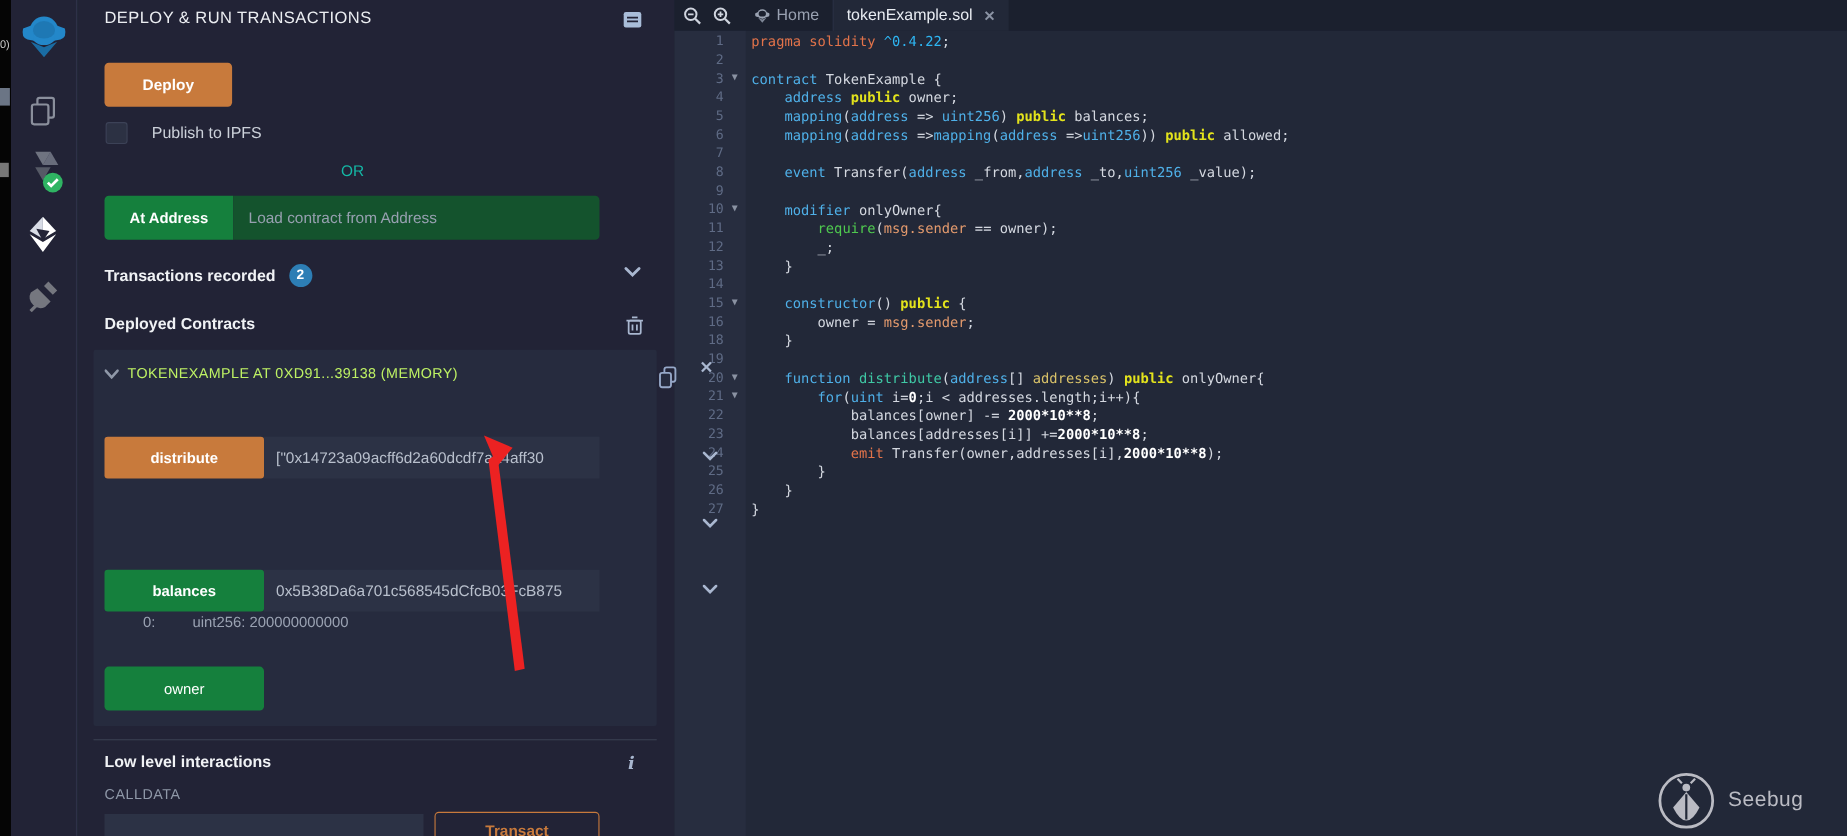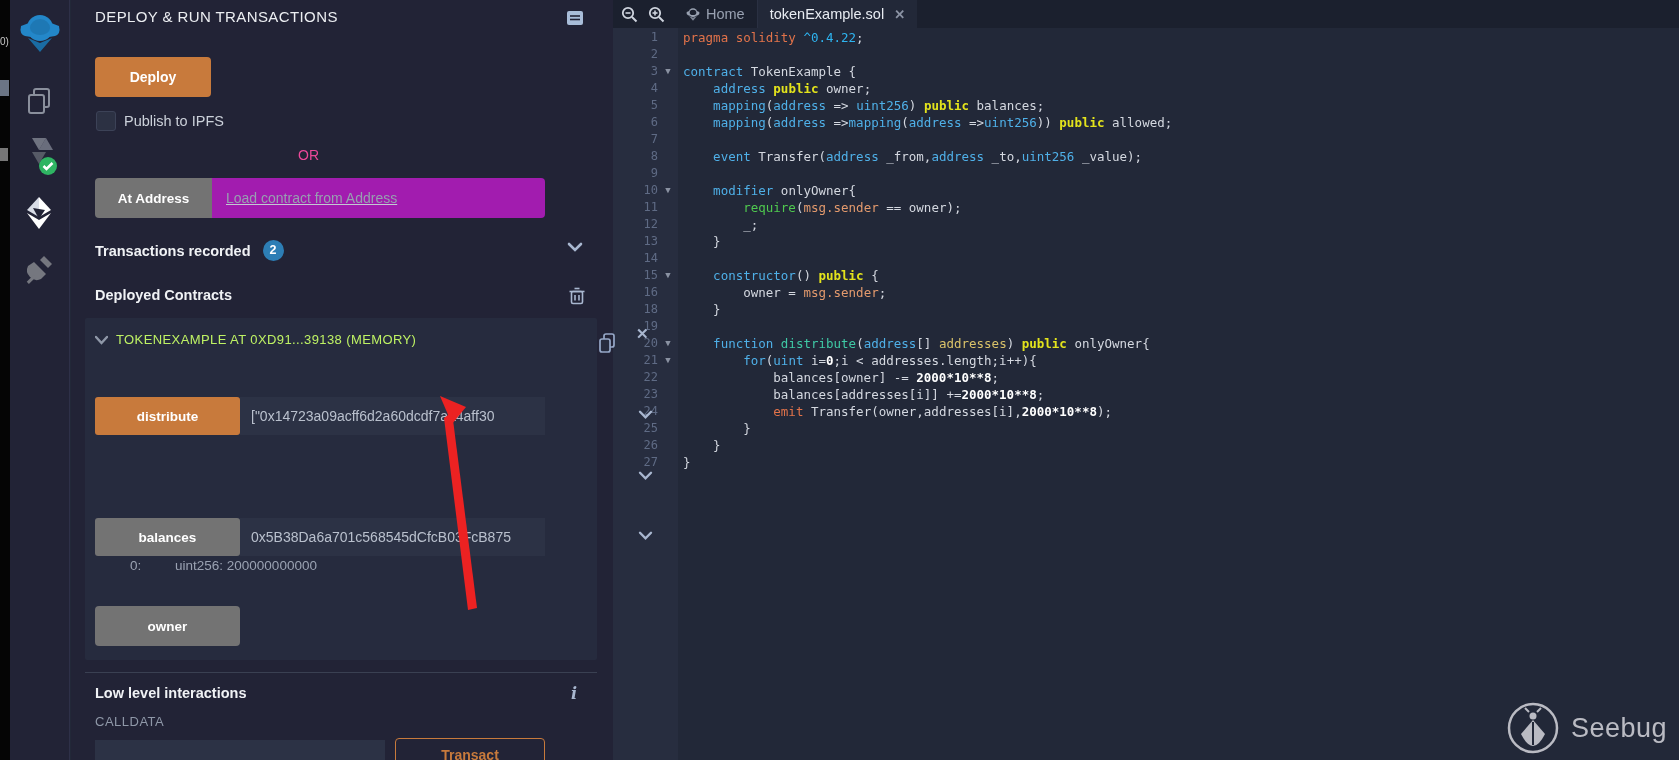--- a/index.html
+++ b/index.html
@@ -14,49 +14,49 @@
   
   #iconbar { position:absolute; left:10px; top:0; width:60px; height:760px; background:#222336;
              border-right:1px solid #2e3048; z-index:4; }
   .ib-item { position:absolute; left:0; width:60px; display:flex; justify-content:center; }
 
   
   #panel { position:absolute; left:71px; top:0; width:542px; height:760px; background:#222336; z-index:3; }
   .panel-title { position:absolute; left:24px; top:8px; font-size:15px; letter-spacing:.4px; color:#eceef2; font-weight:500; }
   .btn { border:none; border-radius:4px; color:#fff; cursor:pointer; font-family:"Liberation Sans",sans-serif; }
   .btn-orange { background:#c87a3c; }
-  .btn-steel  { background:#737373; }
+  .btn-steel  { background:#15803d; }
   #deploy-btn { position:absolute; left:24px; top:57px; width:116px; height:40px; font-size:14px; font-weight:bold; }
   #ipfs-check { position:absolute; left:25px; top:111px; width:20px; height:20px; background:#2c3143;
                 border:1px solid #3c4257; border-radius:3px; }
-  #ipfs-label { position:absolute; left:53px; top:113px; font-size:14.5px; color:#ccd1da; }
-  #or-div { position:absolute; left:0; top:147px; width:475px; text-align:center; font-size:14px; color:#ec4899; }
+  #ipfs-label { position:absolute; left:67px; top:113px; font-size:14.5px; color:#ccd1da; }
+  #or-div { position:absolute; left:12px; top:147px; width:475px; text-align:center; font-size:14px; color:#14b8a6; }
   #ataddr-btn { position:absolute; left:24px; top:178px; width:117px; height:40px; border-radius:4px 0 0 4px;
                 font-size:13.5px; font-weight:bold; }
-  #ataddr-input { position:absolute; left:141px; top:178px; width:333px; height:40px; background:#a21caf;
-                  border:none; border-radius:0 4px 4px 0; padding:0 14px; font-size:14px; color:#c3c9d4;text-decoration:underline; }
+  #ataddr-input { position:absolute; left:141px; top:178px; width:333px; height:40px; background:#14532d;
+                  border:none; border-radius:0 4px 4px 0; padding:0 14px; font-size:14px; color:#c3c9d4; }
   #ataddr-input::placeholder { color:#97a0b0; }
   .section-label { font-size:14.5px; color:#f0f2f5; font-weight:bold; }
   #txrec-row { position:absolute; left:24px; top:240px; display:flex; align-items:center; }
   #txrec-badge { display:inline-block; margin-left:12px; min-width:21px; height:21px; border-radius:50%;
                  background:#2d7eb5; color:#fff; font-size:12.5px; font-weight:bold; text-align:center; line-height:21px; }
   #depcon-row { position:absolute; left:24px; top:287px; }
   .right-icon { position:absolute; cursor:pointer; }
 
   
   #card { position:absolute; left:14px; top:318px; width:512px; height:342px; background:#262b3e; border-radius:2px; }
   #card-head { position:absolute; left:10px; top:14px; display:flex; align-items:center; color:#8f98a8; }
   #card-title { font-size:13px; letter-spacing:.4px; margin-left:8px; color:#bef264; }
   .fn-row { position:absolute; left:10px; display:flex; }
   .fn-btn { width:145px; height:38px; border-radius:3px; font-size:13.5px; font-weight:bold; }
   .fn-input { width:305px; height:38px; margin-left:0; background:#2c3245; border:none; color:#b9c0cd;
               font-size:14px; padding:0 11px; overflow:hidden; white-space:nowrap; }
   .fn-input::placeholder { color:#7e8798; }
   #result-row { position:absolute; left:45px; top:240px; font-size:13.5px; color:#9aa2b2; }
-  #owner-btn { position:absolute; left:10px; top:288px; width:145px; height:40px; font-size:13.5px; font-weight:bold;text-align:center; }
+  #owner-btn { position:absolute; left:10px; top:288px; width:145px; height:40px; font-size:13.5px; font-weight:normal;text-align:center; }
 
   #lowlevel-divider { position:absolute; left:14px; top:672px; width:512px; border-top:1px solid #3a4052; }
   #lowlevel-title { position:absolute; left:24px; top:685px; }
   #calldata-label { position:absolute; left:24px; top:714px; font-size:13px; letter-spacing:.5px; color:#8f98a8; }
   #calldata-input { position:absolute; left:24px; top:740px; width:290px; height:34px; background:#2c3245;
                     border:none; color:#c3c9d4; padding:0 10px; font-size:13px; }
   #transact-btn { position:absolute; left:324px; top:738px; width:150px; height:34px; background:transparent;
                   border:1.5px solid #c87a3c; border-radius:4px; color:#c87a3c; font-size:14px; font-weight:bold; }
 
   
@@ -83,21 +83,21 @@
   .tok-t { color:#3fc9a5; }
   .tok-n { color:#ffffff; font-weight:bold; }
   .tok-v { color:#2eb4f0; }
   .tok-p { color:#d9c269; }
   .tok-f { color:#d4d8e0; }
   .cursor { display:inline-block; width:1.5px; height:14px; background:#e0e4ec; vertical-align:middle; margin-left:0.5px; }
 
   
   #watermark { position:absolute; left:1505px; top:700px; display:flex; align-items:center; gap:10px;
                opacity:.82; z-index:2; }
-  #watermark-text { color:#dcdce2; font-size:27px; letter-spacing:.5px; }
+  #watermark-text { color:#dcdce2; font-size:19px; letter-spacing:.5px; }
 
   
   #arrow-overlay { position:absolute; left:0; top:0; width:1679px; height:760px; pointer-events:none; z-index:9; }
 
   svg { display:block; }
 </style>
 </head>
 <body>
 
 <div id="app">

